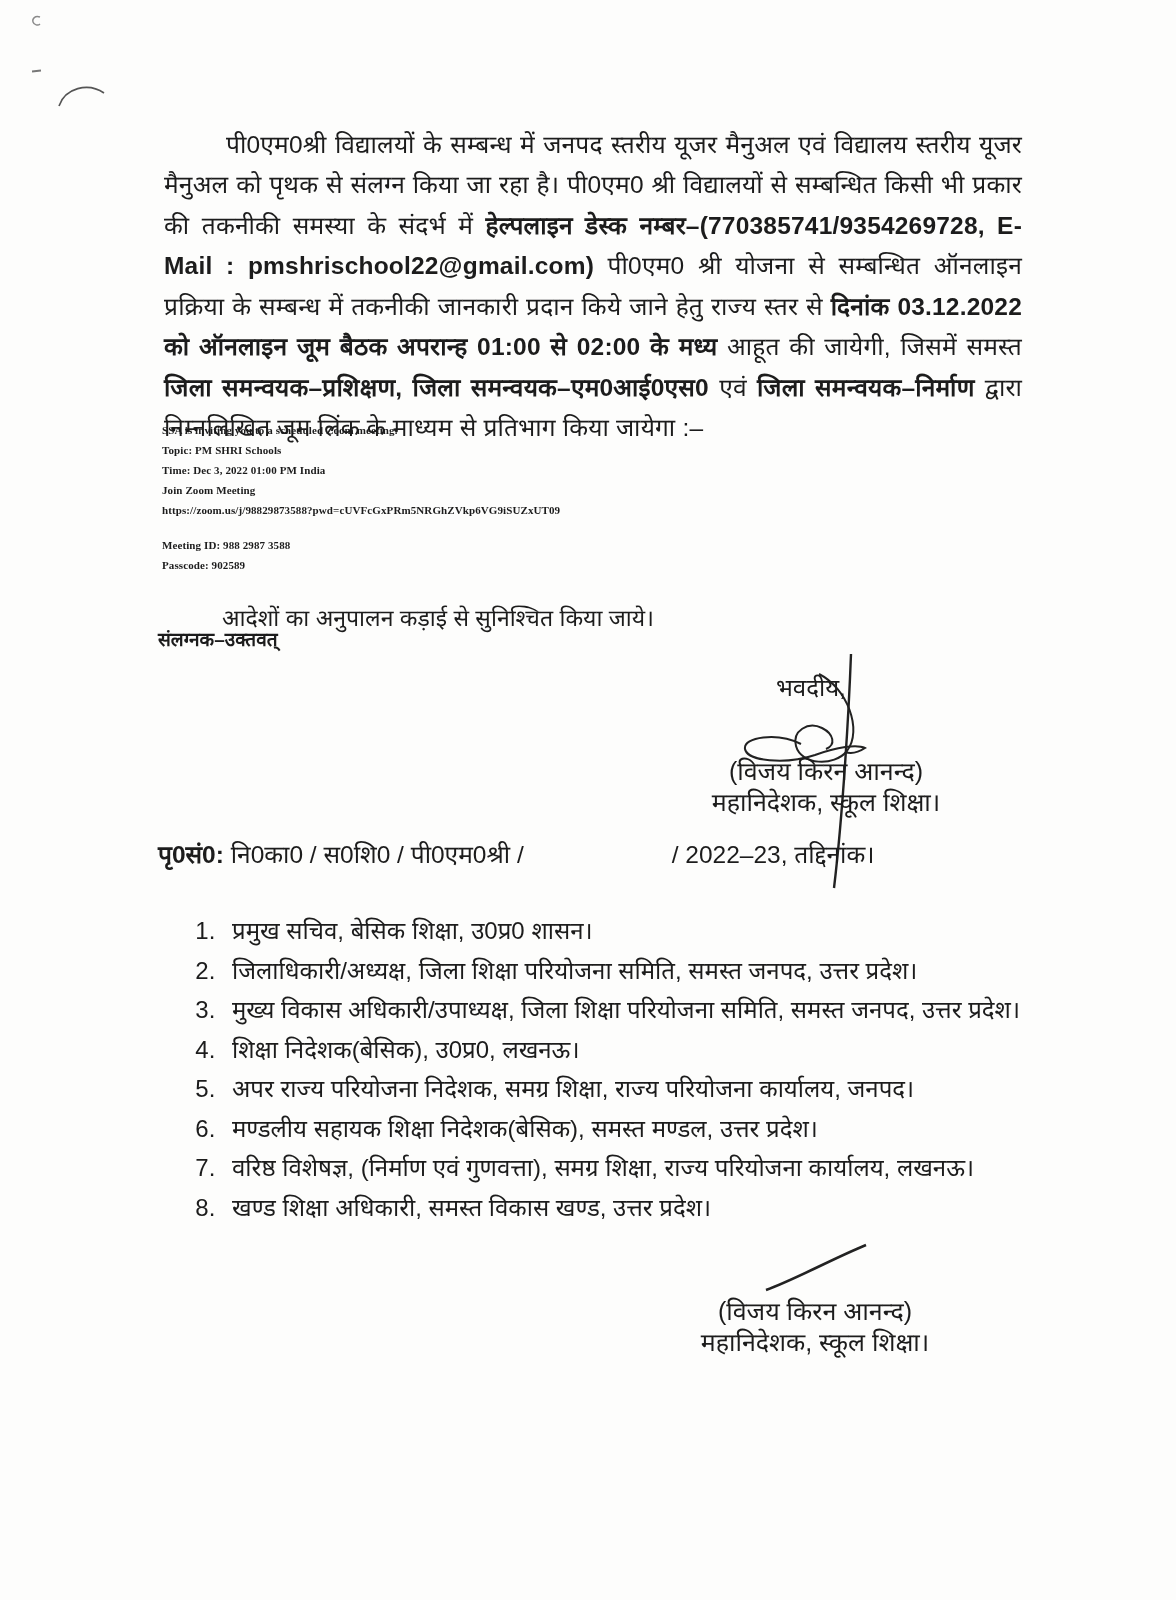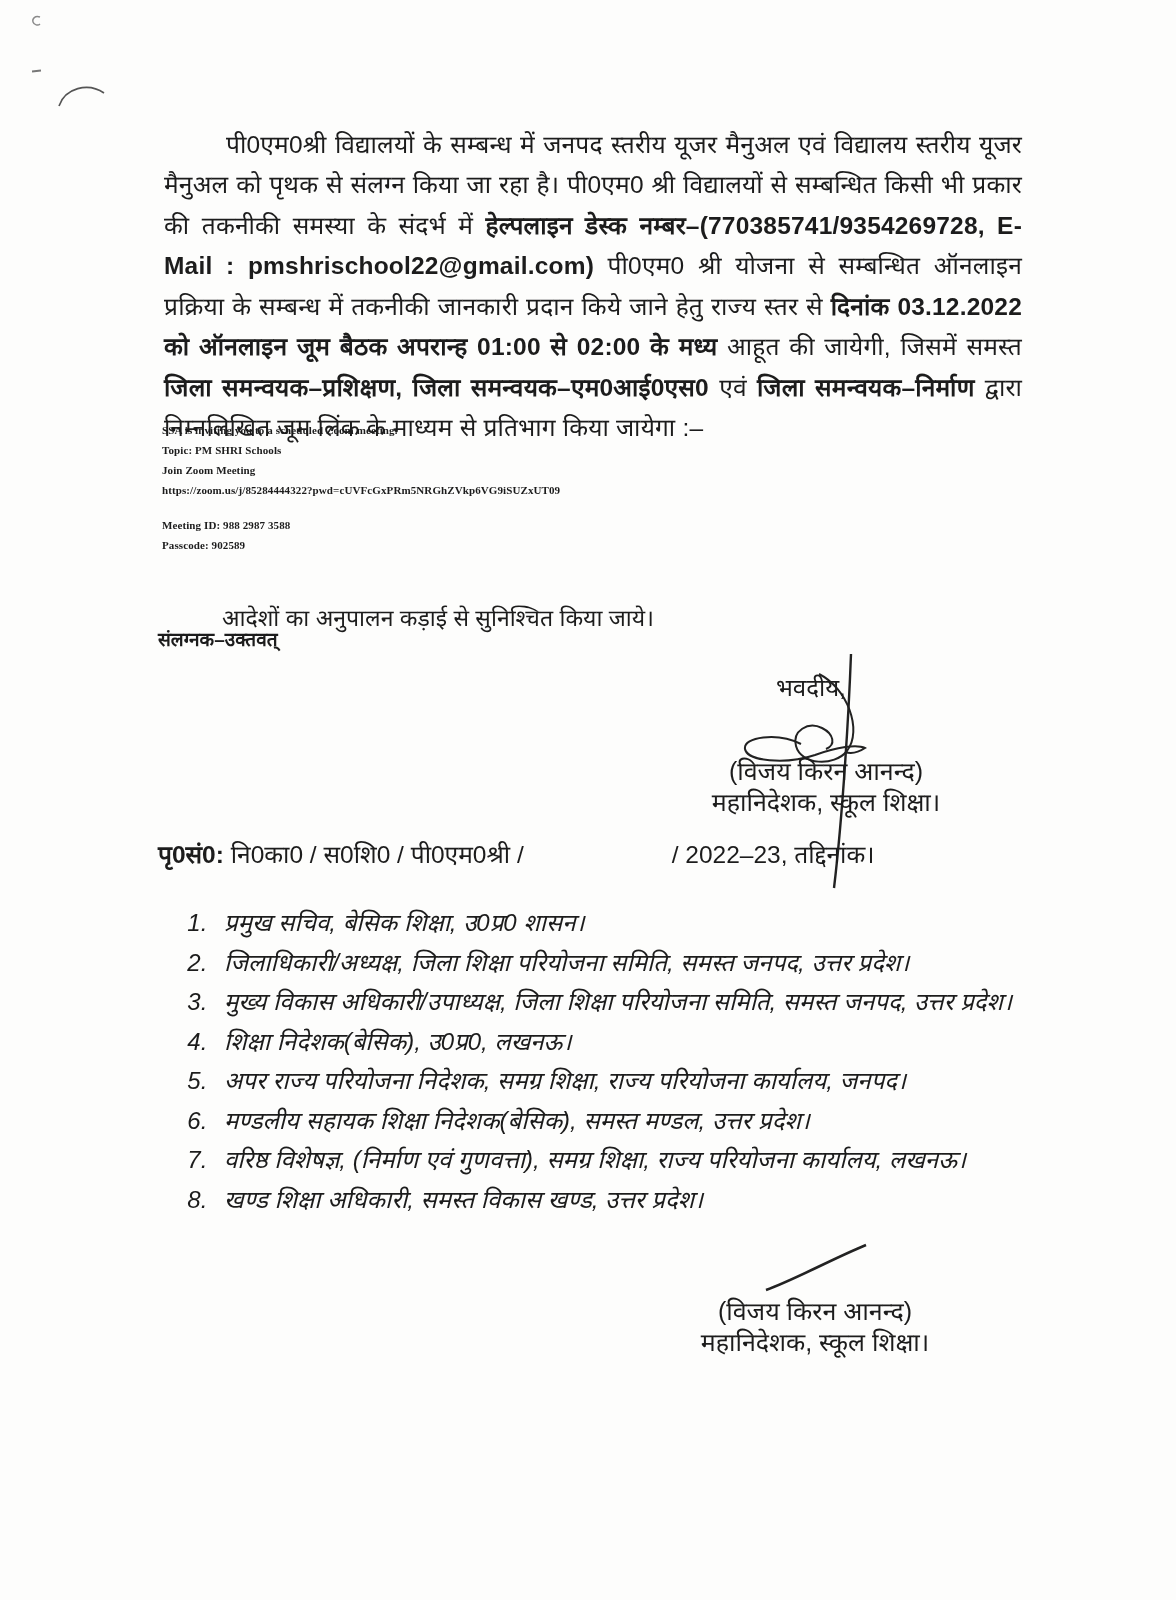--- a/index.html
+++ b/index.html
@@ -54,22 +54,22 @@
     font-size:24.5px;white-space:nowrap;
   }
   .ref-line .lbl{font-weight:700;}
   .ref-line .spacer{display:inline-block;width:148px;}
   .copy-intro{
     position:absolute;left:158px;top:871px;width:900px;
     font-size:24.5px;
   }
   ol.copy-list{
     position:absolute;left:178px;top:906px;width:876px;
-    margin:4px;padding:0 0 0 32px;
-    font-size:24px;line-height:25px;font-style:italic;
+    margin:12px;padding:0 0 0 32px;
+    font-size:24px;line-height:25px;
   }
   ol.copy-list li{margin-bottom:14.5px;padding-left:10px;}
   svg.sig{position:absolute;pointer-events:none;}
   .artifact{position:absolute;}
 </style>
 </head>
 <body>
 
 <div class="page">
 
@@ -79,22 +79,23 @@
   <div class="artifact" style="left:32px;top:70px;width:9px;height:2px;background:#777;transform:rotate(-6deg);"></div>
   <svg class="artifact" style="left:56px;top:80px;" width="52" height="30" viewBox="0 0 52 30">
     <path d="M3,26 C9,8 32,2 48,13" fill="none" stroke="#555" stroke-width="1.6"></path>
   </svg>
 
   <p class="body-para"><span>पी0एम0श्री विद्यालयों के सम्बन्ध में जनपद स्तरीय यूजर मैनुअल एवं विद्यालय स्तरीय यूजर मैनुअल को पृथक से संलग्न किया जा रहा है। पी0एम0 श्री विद्यालयों से सम्बन्धित किसी भी प्रकार की तकनीकी समस्या के संदर्भ में </span><b>हेल्पलाइन डेस्क नम्बर–(770385741/9354269728, E-Mail : pmshrischool22@gmail.com)</b><span> पी0एम0 श्री योजना से सम्बन्धित ऑनलाइन प्रक्रिया के सम्बन्ध में तकनीकी जानकारी प्रदान किये जाने हेतु राज्य स्तर से </span><b>दिनांक 03.12.2022 को ऑनलाइन जूम बैठक अपरान्ह 01:00 से 02:00 के मध्य</b><span> आहूत की जायेगी, जिसमें समस्त </span><b>जिला समन्वयक–प्रशिक्षण, जिला समन्वयक–एम0आई0एस0</b><span> एवं </span><b>जिला समन्वयक–निर्माण</b><span> द्वारा निम्नलिखित जूम लिंक के माध्यम से प्रतिभाग किया जायेगा :–</span></p>
 
   <div class="zoom-block">
     <div>SSA is inviting you to a scheduled Zoom meeting.</div>
     <div>Topic: PM SHRI Schools</div>
+    <div>Time: Dec 3, 2022 01:00 PM India</div>
     <div>Join Zoom Meeting</div>
-    <div>https://zoom.us/j/85284444322?pwd=cUVFcGxPRm5NRGhZVkp6VG9iSUZxUT09</div>
+    <div>https://zoom.us/j/98829873588?pwd=cUVFcGxPRm5NRGhZVkp6VG9iSUZxUT09</div>
     <div class="gap"></div>
     <div>Meeting ID: 988 2987 3588</div>
     <div>Passcode: 902589</div>
   </div>
 
   <p class="compliance">आदेशों का अनुपालन कड़ाई से सुनिश्चित किया जाये।</p>
   <div class="enclosure">संलग्नक–उक्तवत्</div>
 
   <div class="sig-top-salutation">भवदीय,</div>
   <svg class="sig" style="left:735px;top:648px;" width="145" height="245" viewBox="0 0 145 245">

